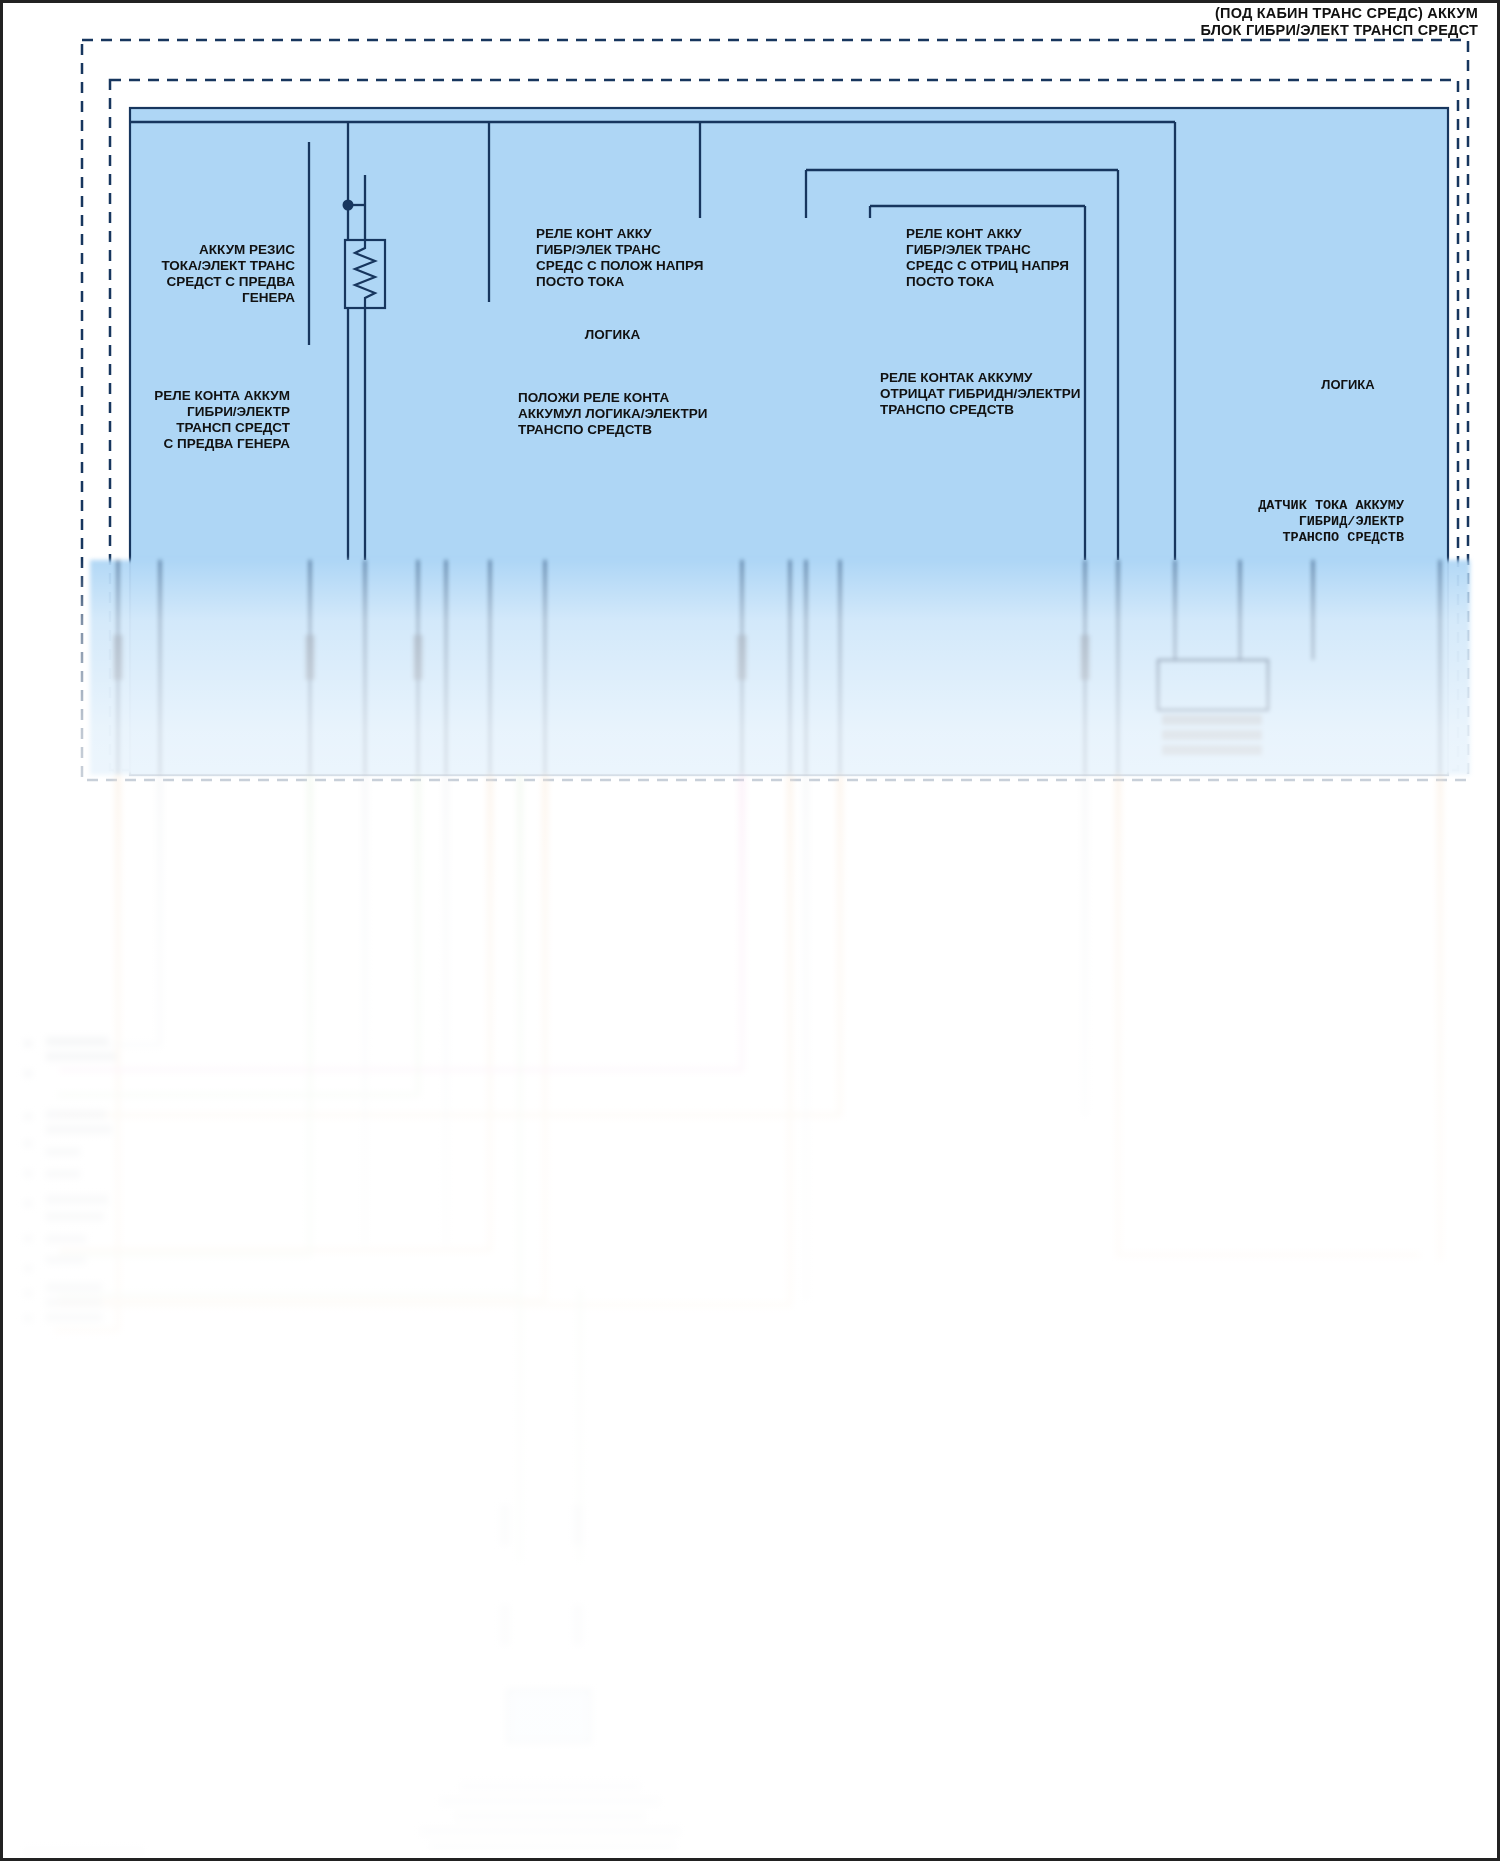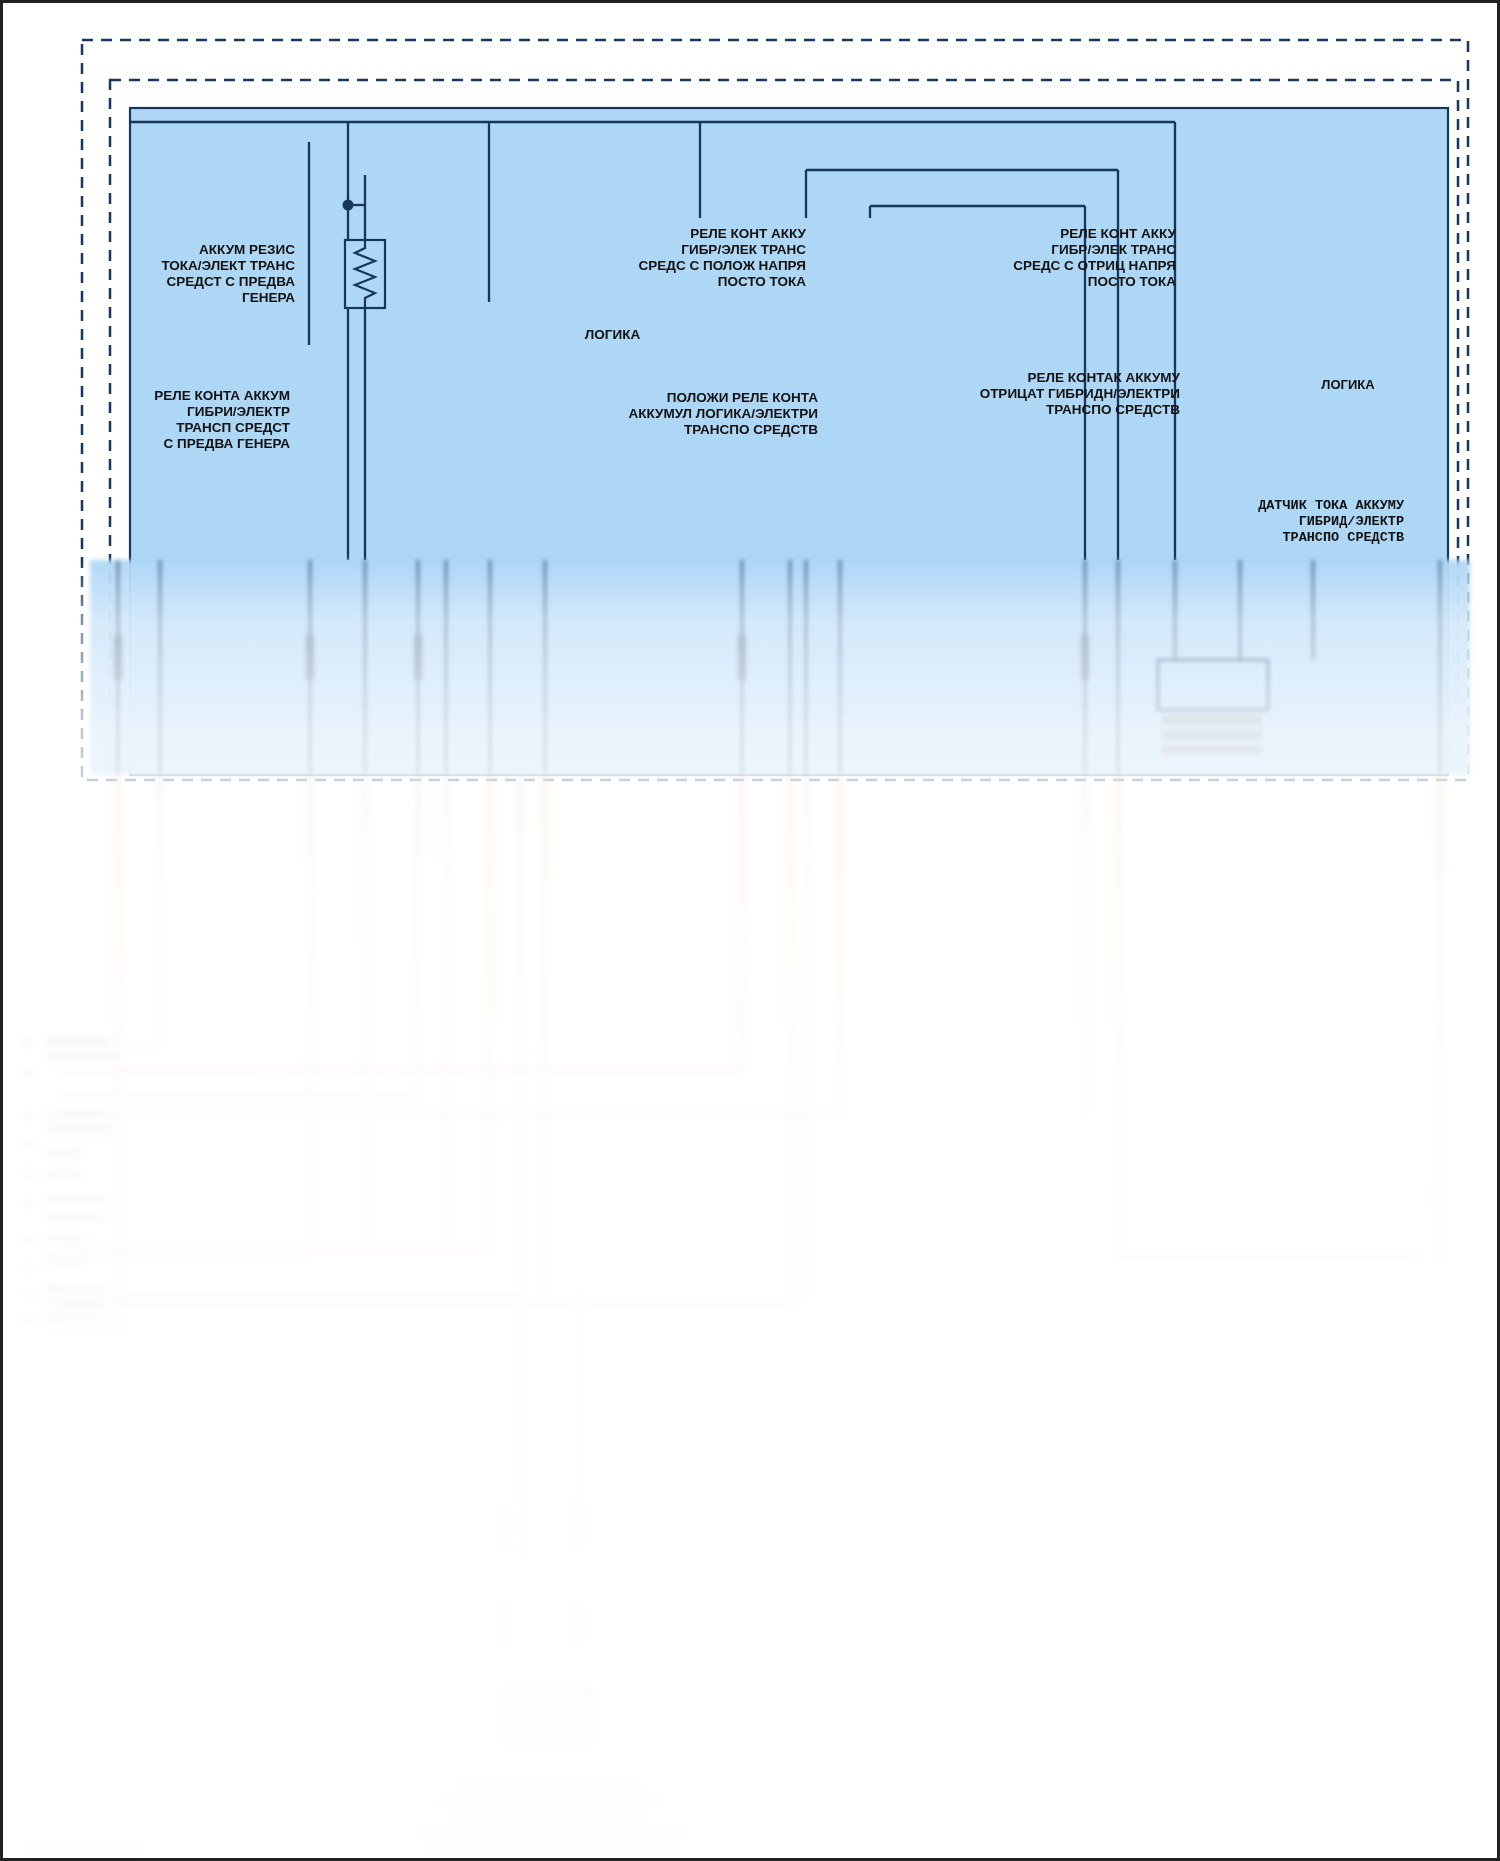--- a/index.html
+++ b/index.html
@@ -35,21 +35,20 @@
     line-height: 17px;
     white-space: nowrap;
   }
   .lbl {
     position: absolute;
     font-size: 13.5px;
     font-weight: bold;
     color: #111;
     line-height: 16px;
     white-space: nowrap;
-    text-align: right;
   }
   .lbl.right { text-align: right; }
   .lbl.center { text-align: center; }
   svg { position: absolute; left: 0; top: 0; }
   #fade {
     position: absolute;
     left: 0;
     top: 560px;
     width: 1500px;
     height: 1301px;
@@ -65,20 +64,24 @@
   }
   #blurlayer { filter: blur(2.2px); }
   #blurlayer2 { filter: blur(3.4px); }
 </style>
 </head>
 <body>
 
 <div id="page">
 
   
+  <div class="hdr" id="hdr0" style="right:22px; top:5px; width:600px;">
+    <div>(ПОД КАБИН ТРАНС СРЕДС) АККУМ</div>
+    <div>БЛОК ГИБРИ/ЭЛЕКТ ТРАНСП СРЕДСТ</div>
+  </div>
 
   
 
   
   <svg width="1500" height="1861" viewBox="0 0 1500 1861">
     <defs>
       <marker id="arrowhd" viewBox="0 0 10 10" refX="8" refY="5" markerWidth="5" markerHeight="5" orient="auto-start-reverse">
         <path d="M 0 0 L 10 5 L 0 10 z" fill="#17365E"></path>
       </marker>
     </defs>

